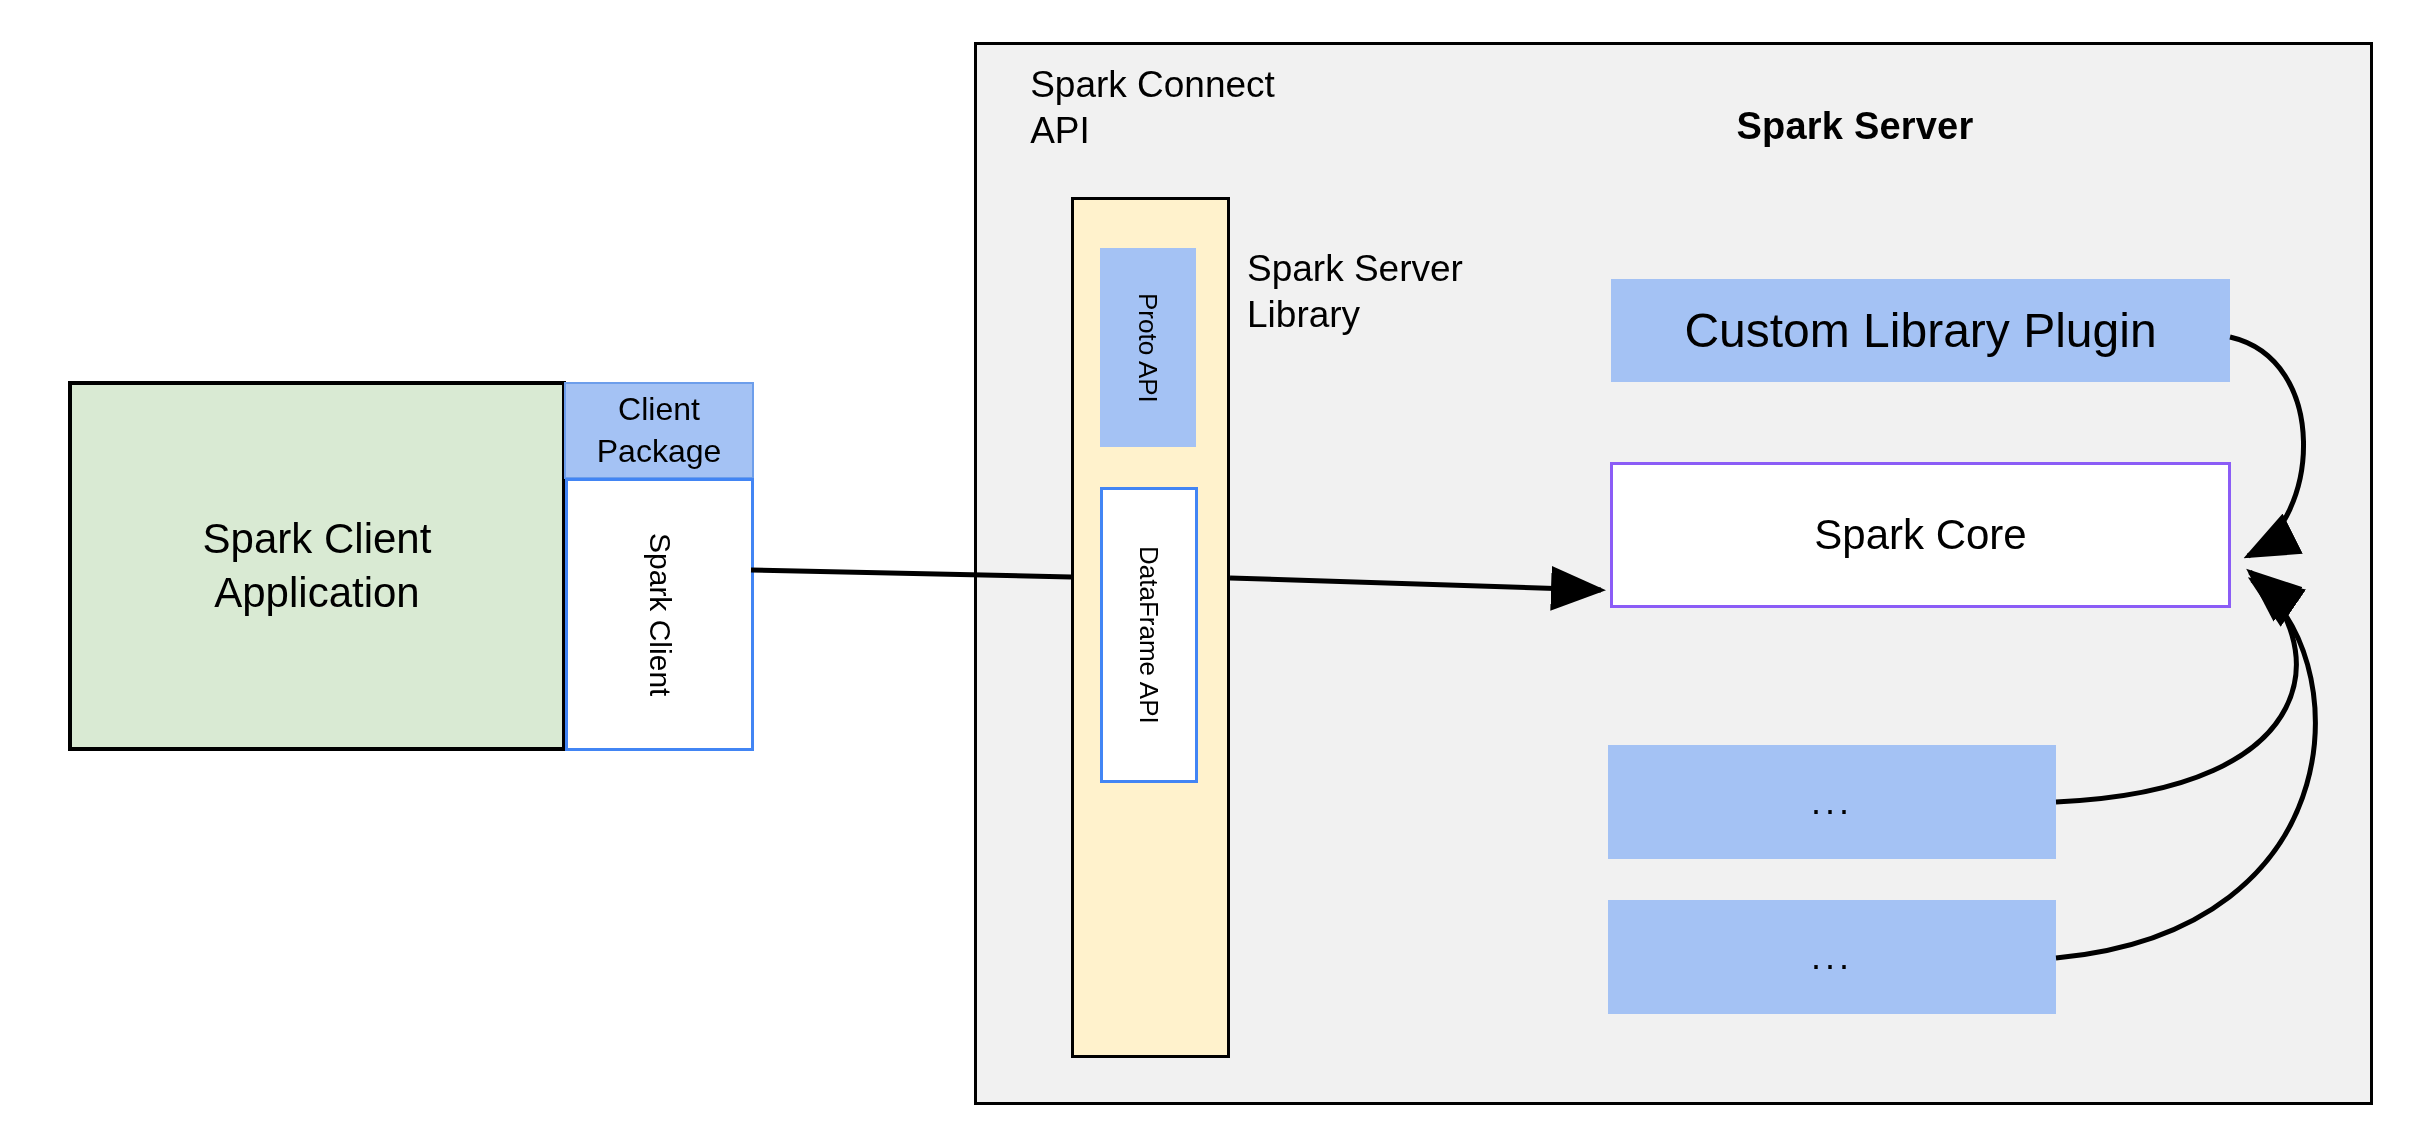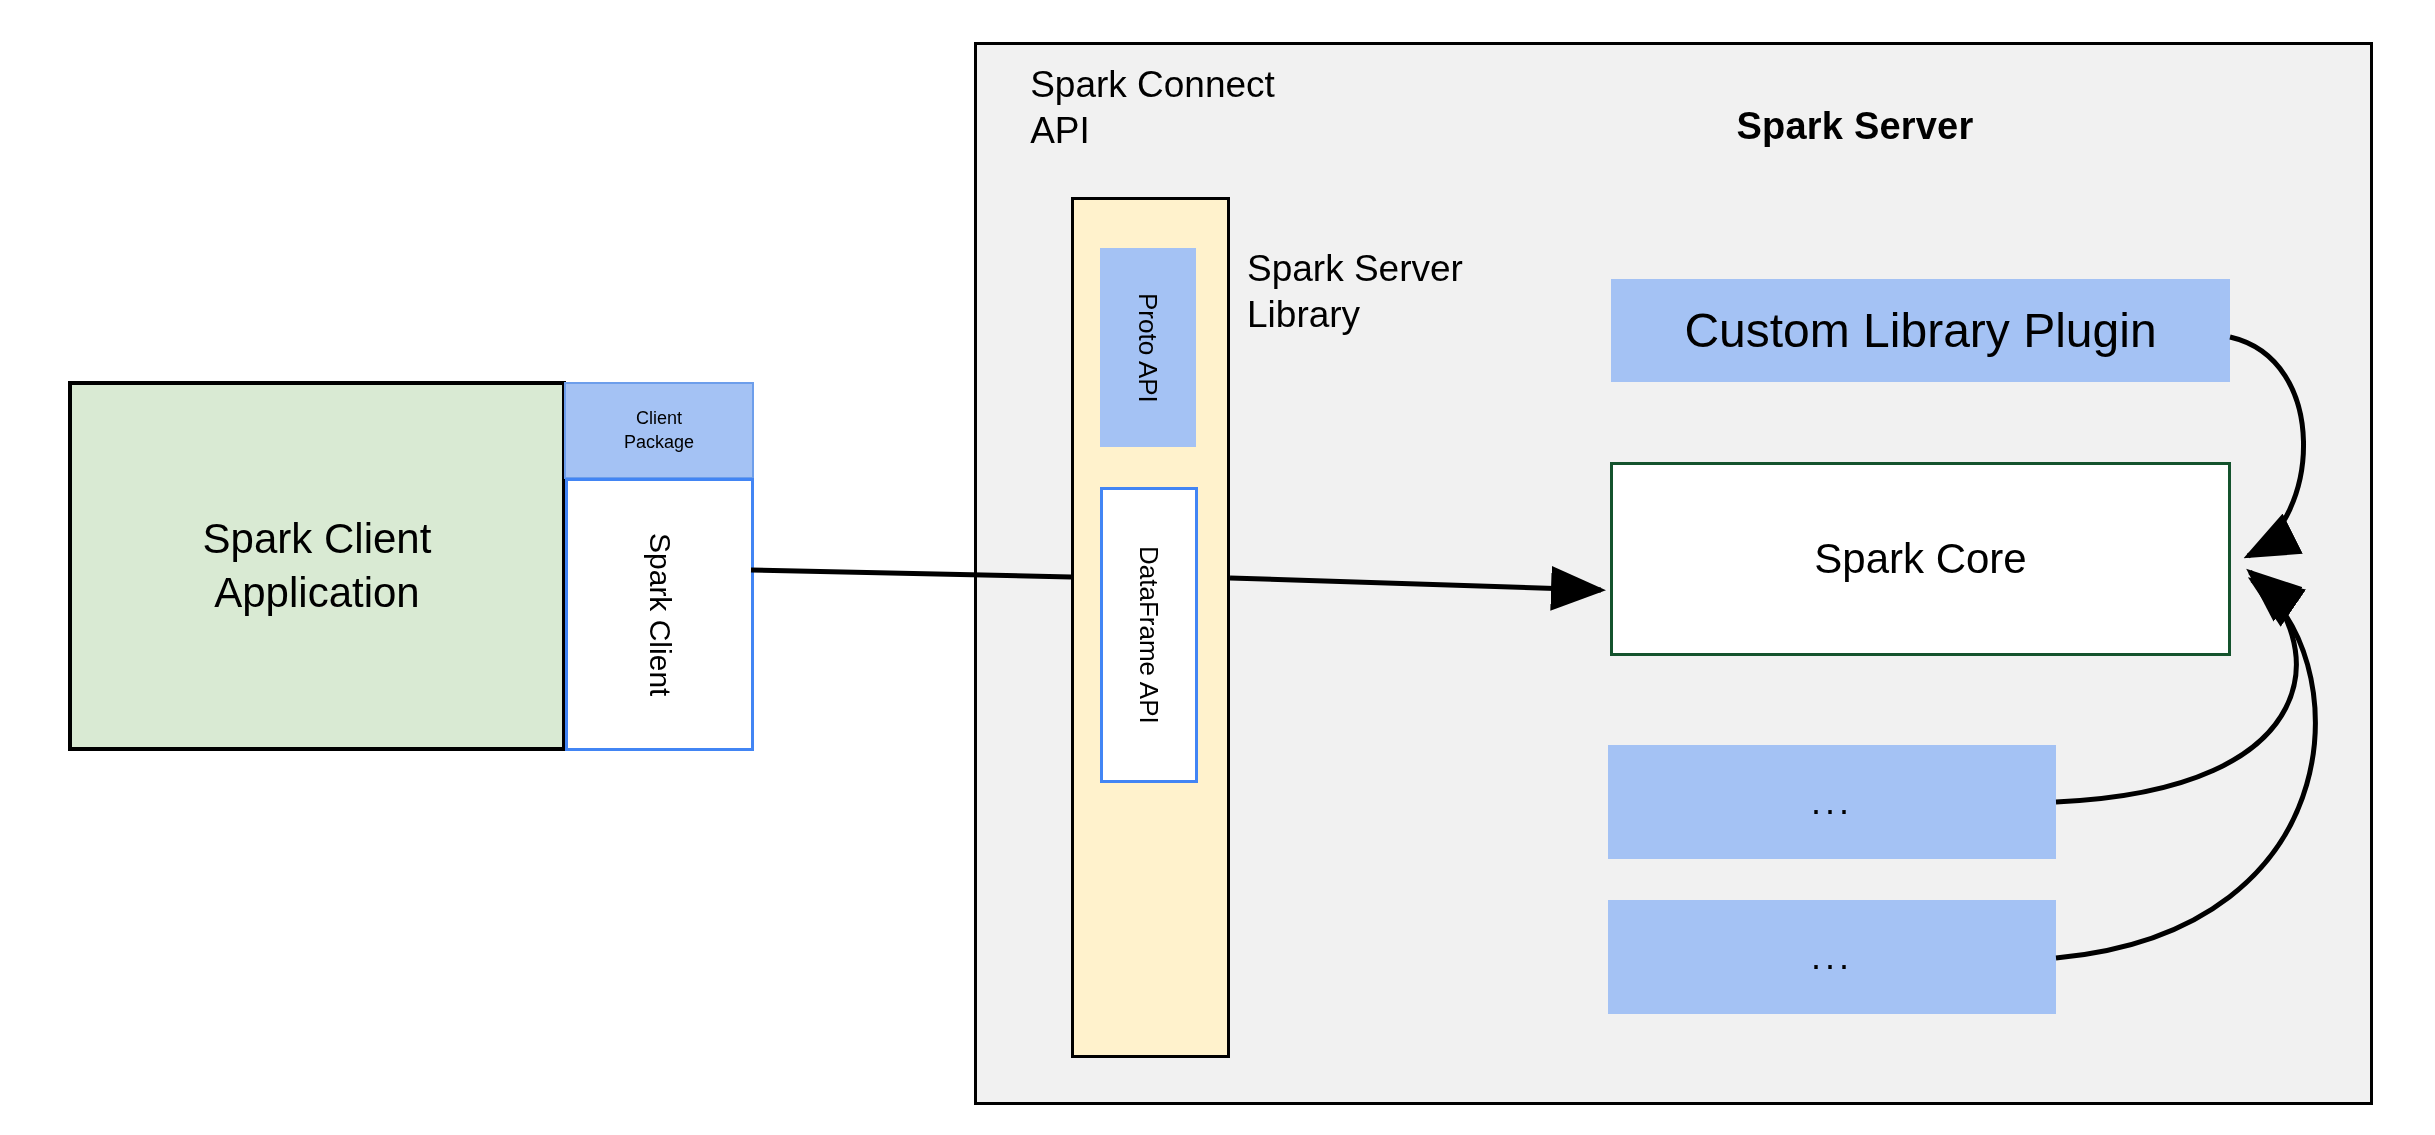--- a/index.html
+++ b/index.html
@@ -32,21 +32,21 @@
 
   
   #client-app{
     left:68px;top:381px;width:498px;height:370px;
     background:#d9ead3;border:4px solid #000000;
     font-size:42px;line-height:1.28;white-space:pre-line;
   }
   #client-package{
     left:564px;top:382px;width:190px;height:97px;
     background:#a4c2f4;border:2px solid #6d9eeb;
-    font-size:18px;line-height:1.3;white-space:pre-line;
+    font-size:32px;line-height:1.3;white-space:pre-line;
   }
   #spark-client{
     left:565px;top:478px;width:189px;height:273px;
     background:#ffffff;border:3px solid #4285f4;
   }
 
   
   #connect-column{
     left:1071px;top:197px;width:159px;height:861px;
     background:#fff2cc;border:3px solid #000000;
@@ -68,22 +68,22 @@
     line-height:1;
   }
   #spark-client .vtext{font-size:30px;}
 
   
   #plugin-box{
     left:1611px;top:279px;width:619px;height:103px;
     background:#a4c2f4;border:none;font-size:48px;
   }
   #spark-core{
-    left:1610px;top:462px;width:621px;height:194px;
-    background:#ffffff;border:3px solid #14532d;font-size:42px;
+    left:1610px;top:462px;width:621px;height:146px;
+    background:#ffffff;border:3px solid #8b5cf6;font-size:42px;
   }
   #ellipsis-1{
     left:1608px;top:745px;width:448px;height:114px;
     background:#a4c2f4;border:none;font-size:36px;letter-spacing:4px;
   }
   #ellipsis-2{
     left:1608px;top:900px;width:448px;height:114px;
     background:#a4c2f4;border:none;font-size:36px;letter-spacing:4px;
   }
 

